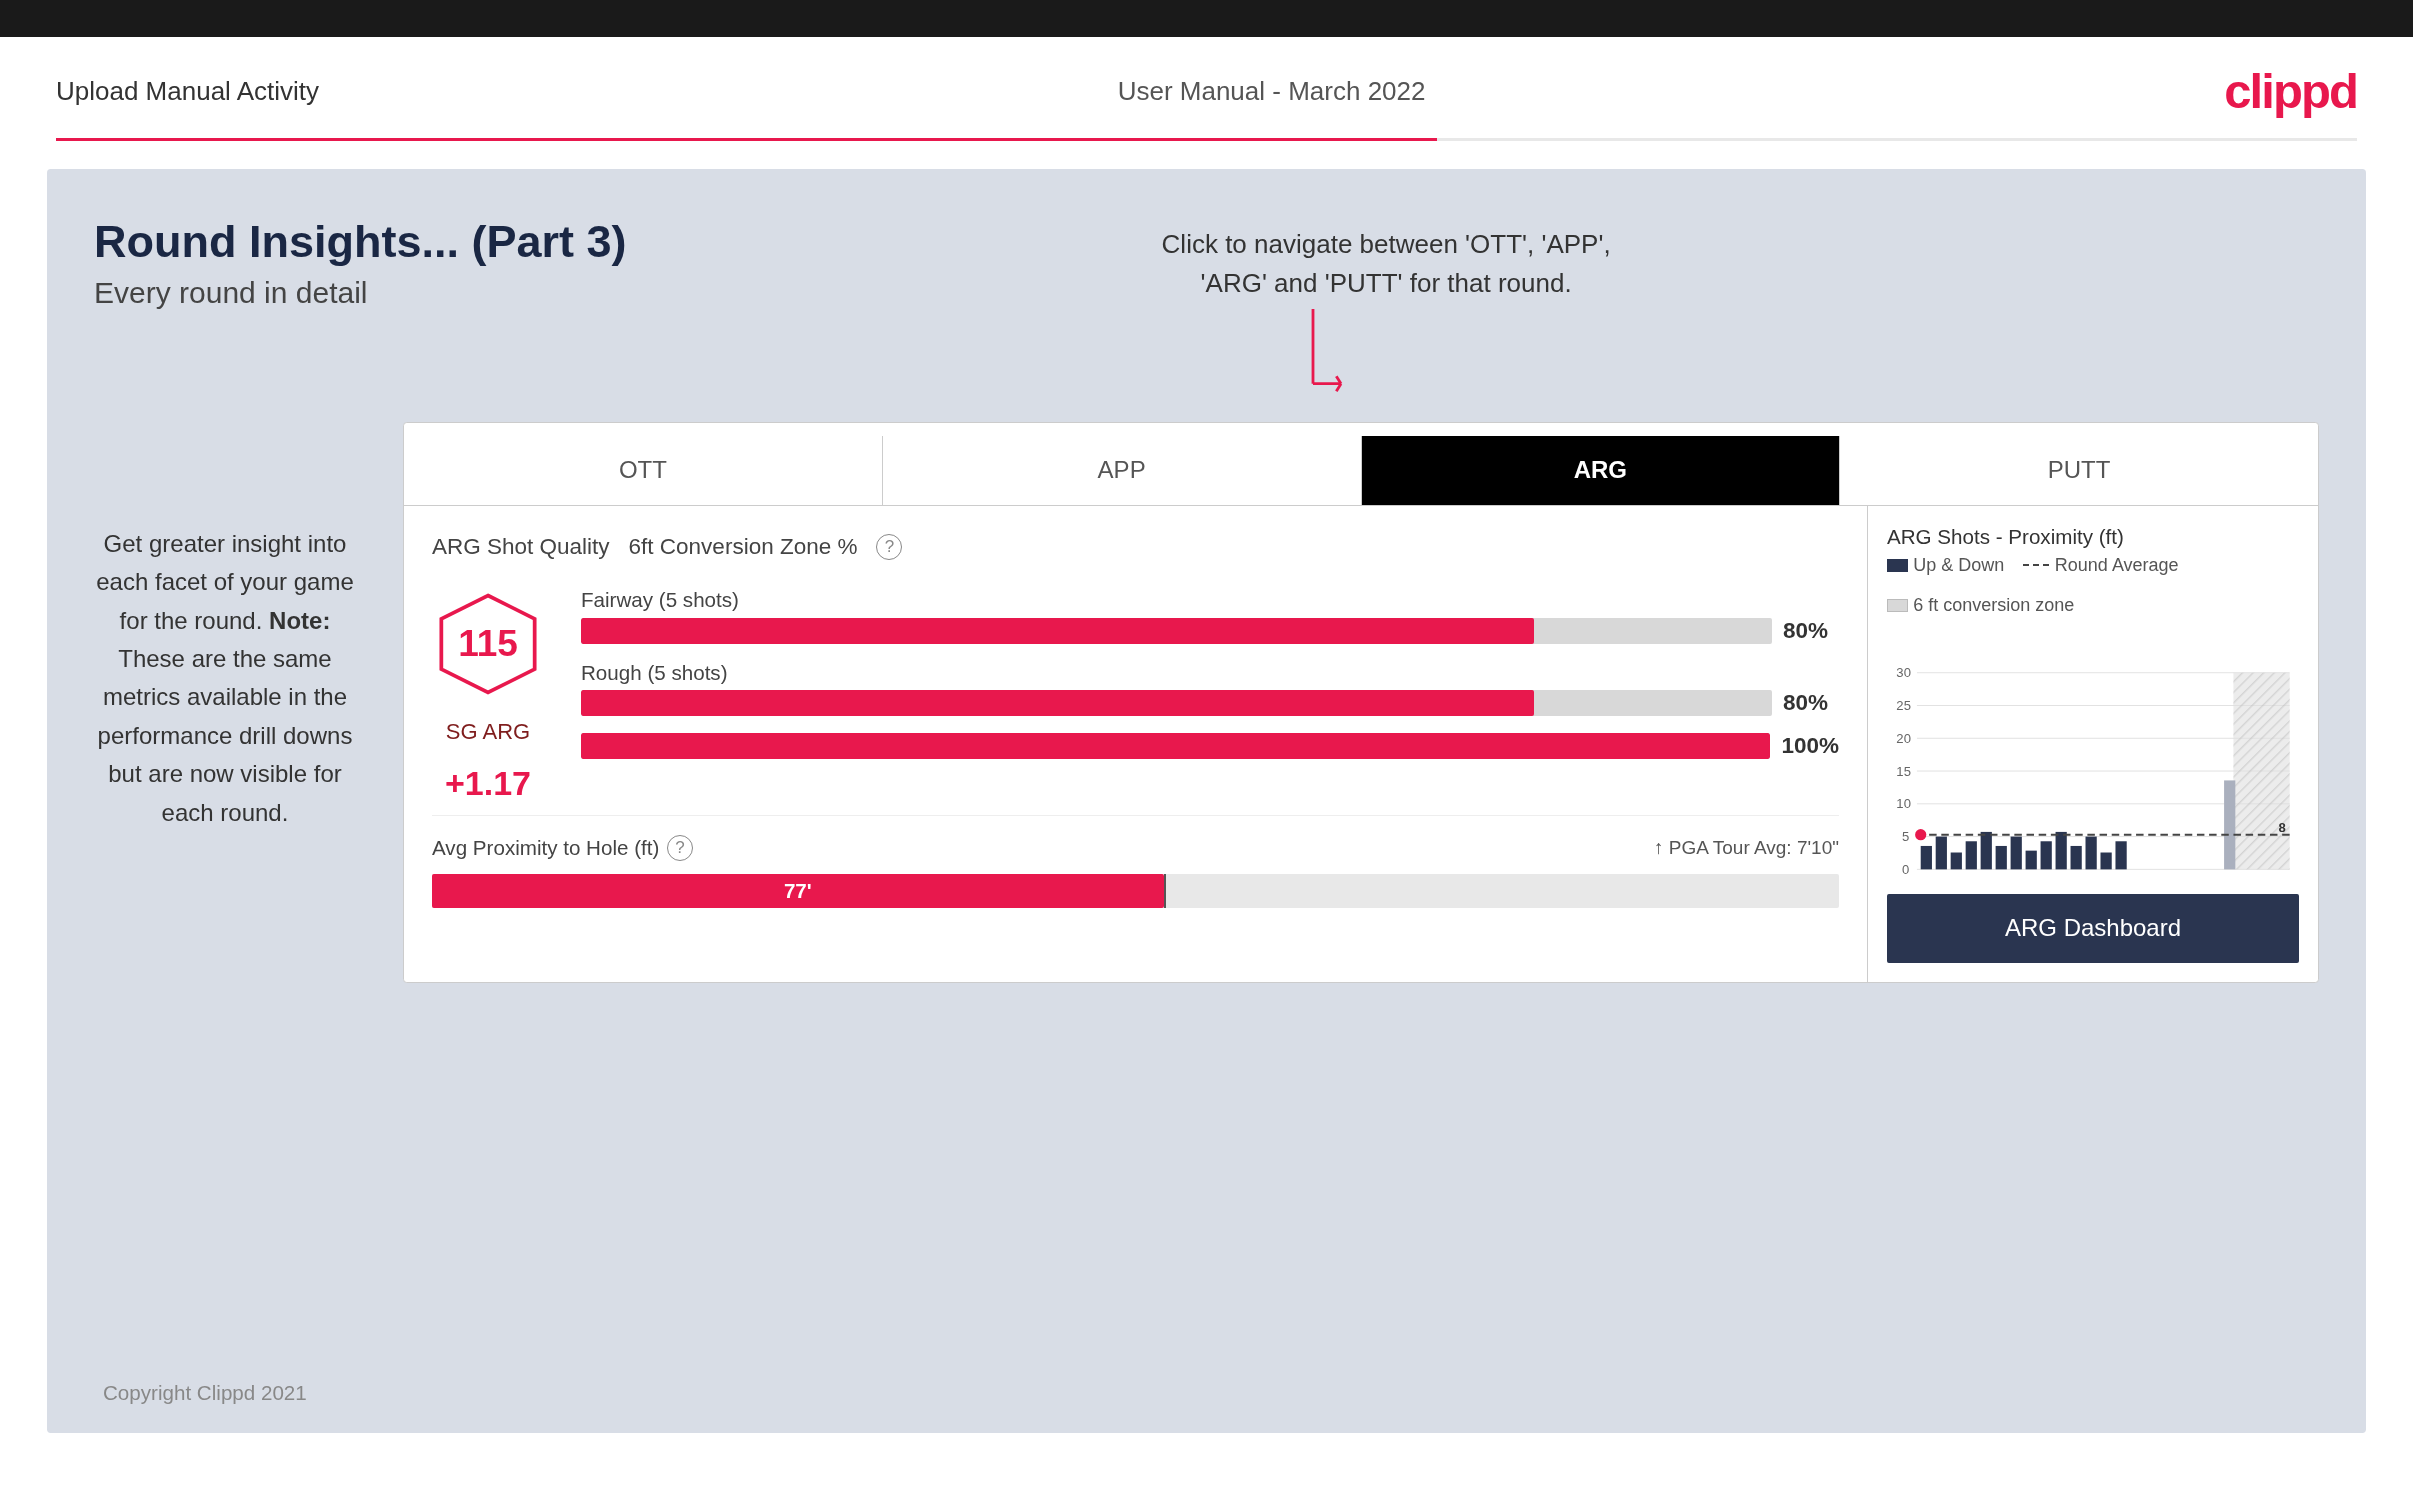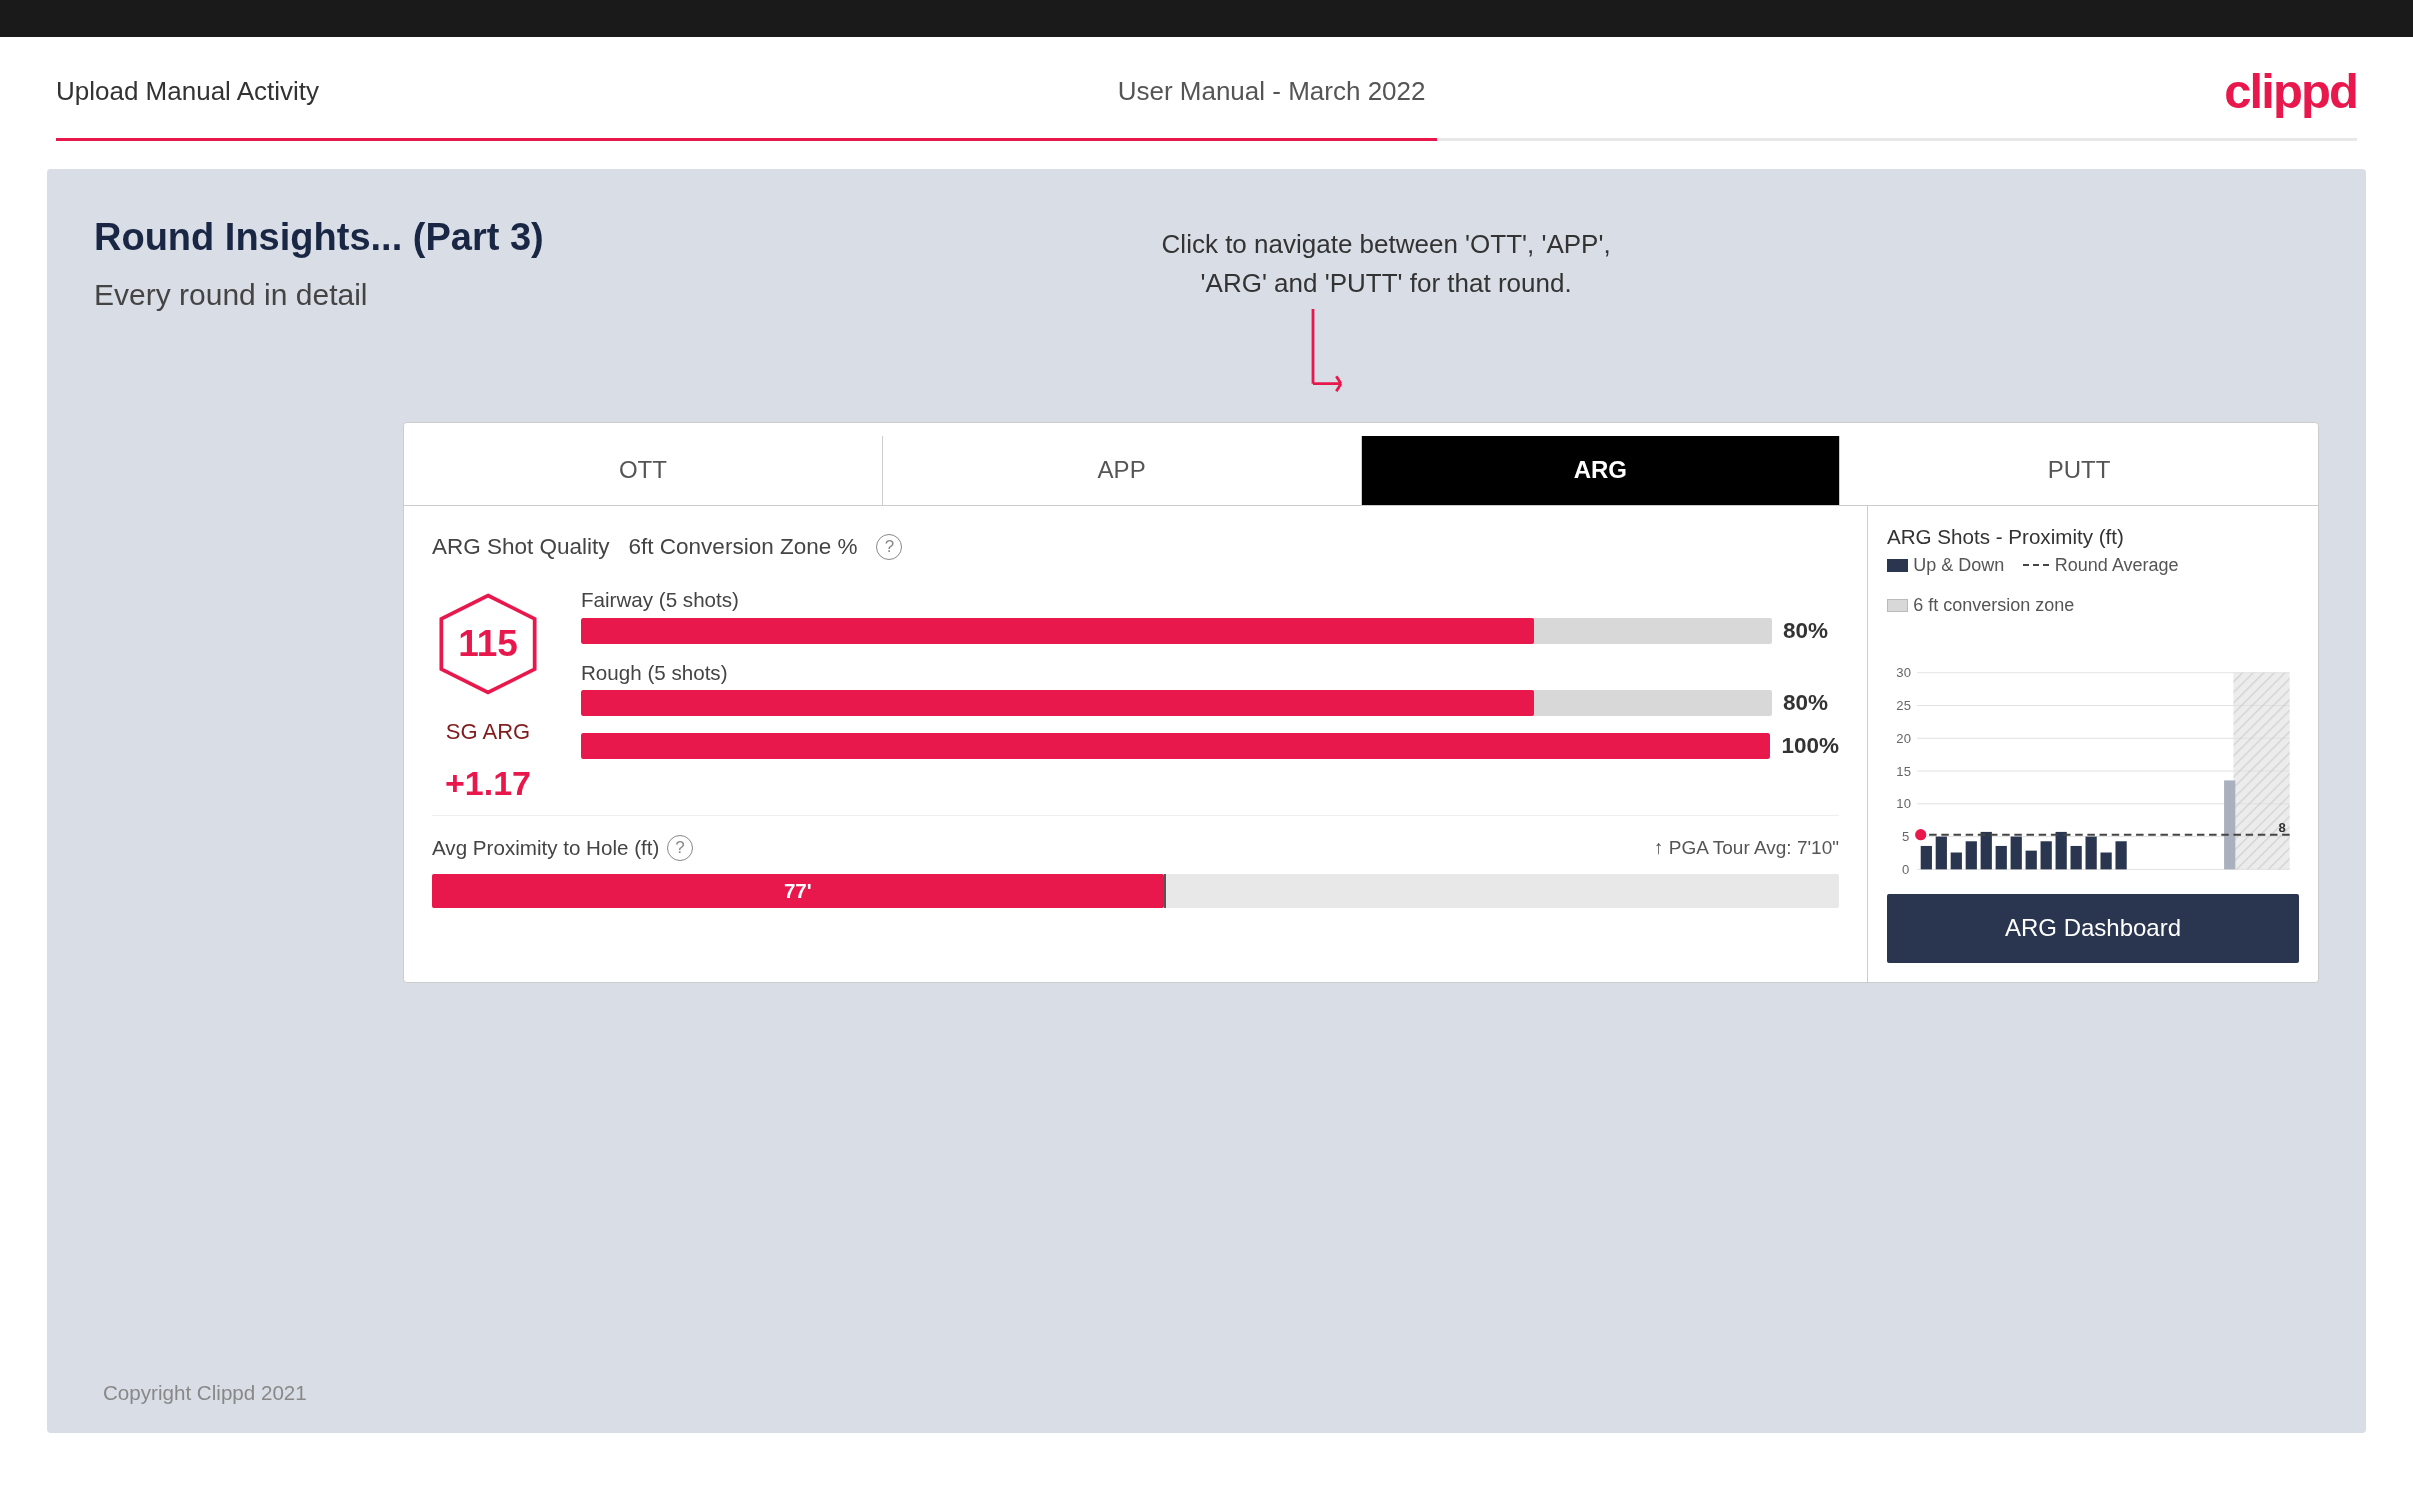--- a/index.html
+++ b/index.html
@@ -51,24 +51,24 @@
     .main-content {
       background: #d8dde6;
       margin: 28px 47px;
       border-radius: 3.7px;
       padding: 47px 47px 56px 47px;
       min-height: 1264px;
       position: relative;
     }
 
     .section-title {
-      font-size: 38px;
+      font-size: 45px;
       font-weight: 700;
       color: #1a2744;
-      margin-bottom: 19px;
+      margin-bottom: 8px;
     }
     .section-subtitle {
       font-size: 30px;
       color: #444;
       margin-bottom: 37px;
     }
 
     
     .nav-annotation {
       position: absolute;
@@ -419,20 +419,24 @@
 
   <div class="arrow-container">
     <svg width="75" height="112" viewBox="0 0 80 120">
       <line x1="40" y1="0" x2="40" y2="80" stroke="#e8184d" stroke-width="3"></line>
       <line x1="40" y1="80" x2="70" y2="80" stroke="#e8184d" stroke-width="3"></line>
       <line x1="65" y1="72" x2="70" y2="80" stroke="#e8184d" stroke-width="3"></line>
       <line x1="65" y1="88" x2="70" y2="80" stroke="#e8184d" stroke-width="3"></line>
     </svg>
   </div>
 
+  <div class="left-description">
+    Get greater insight into each facet of your game for the round.
+    <span class="note-bold">Note:</span> These are the same metrics available in the performance drill downs but are now visible for each round.
+  </div>
 
   <div class="dashboard-card">
 
     <div class="tabs">
       <div class="tab">OTT</div>
       <div class="tab">APP</div>
       <div class="tab active">ARG</div>
       <div class="tab">PUTT</div>
     </div>
 

